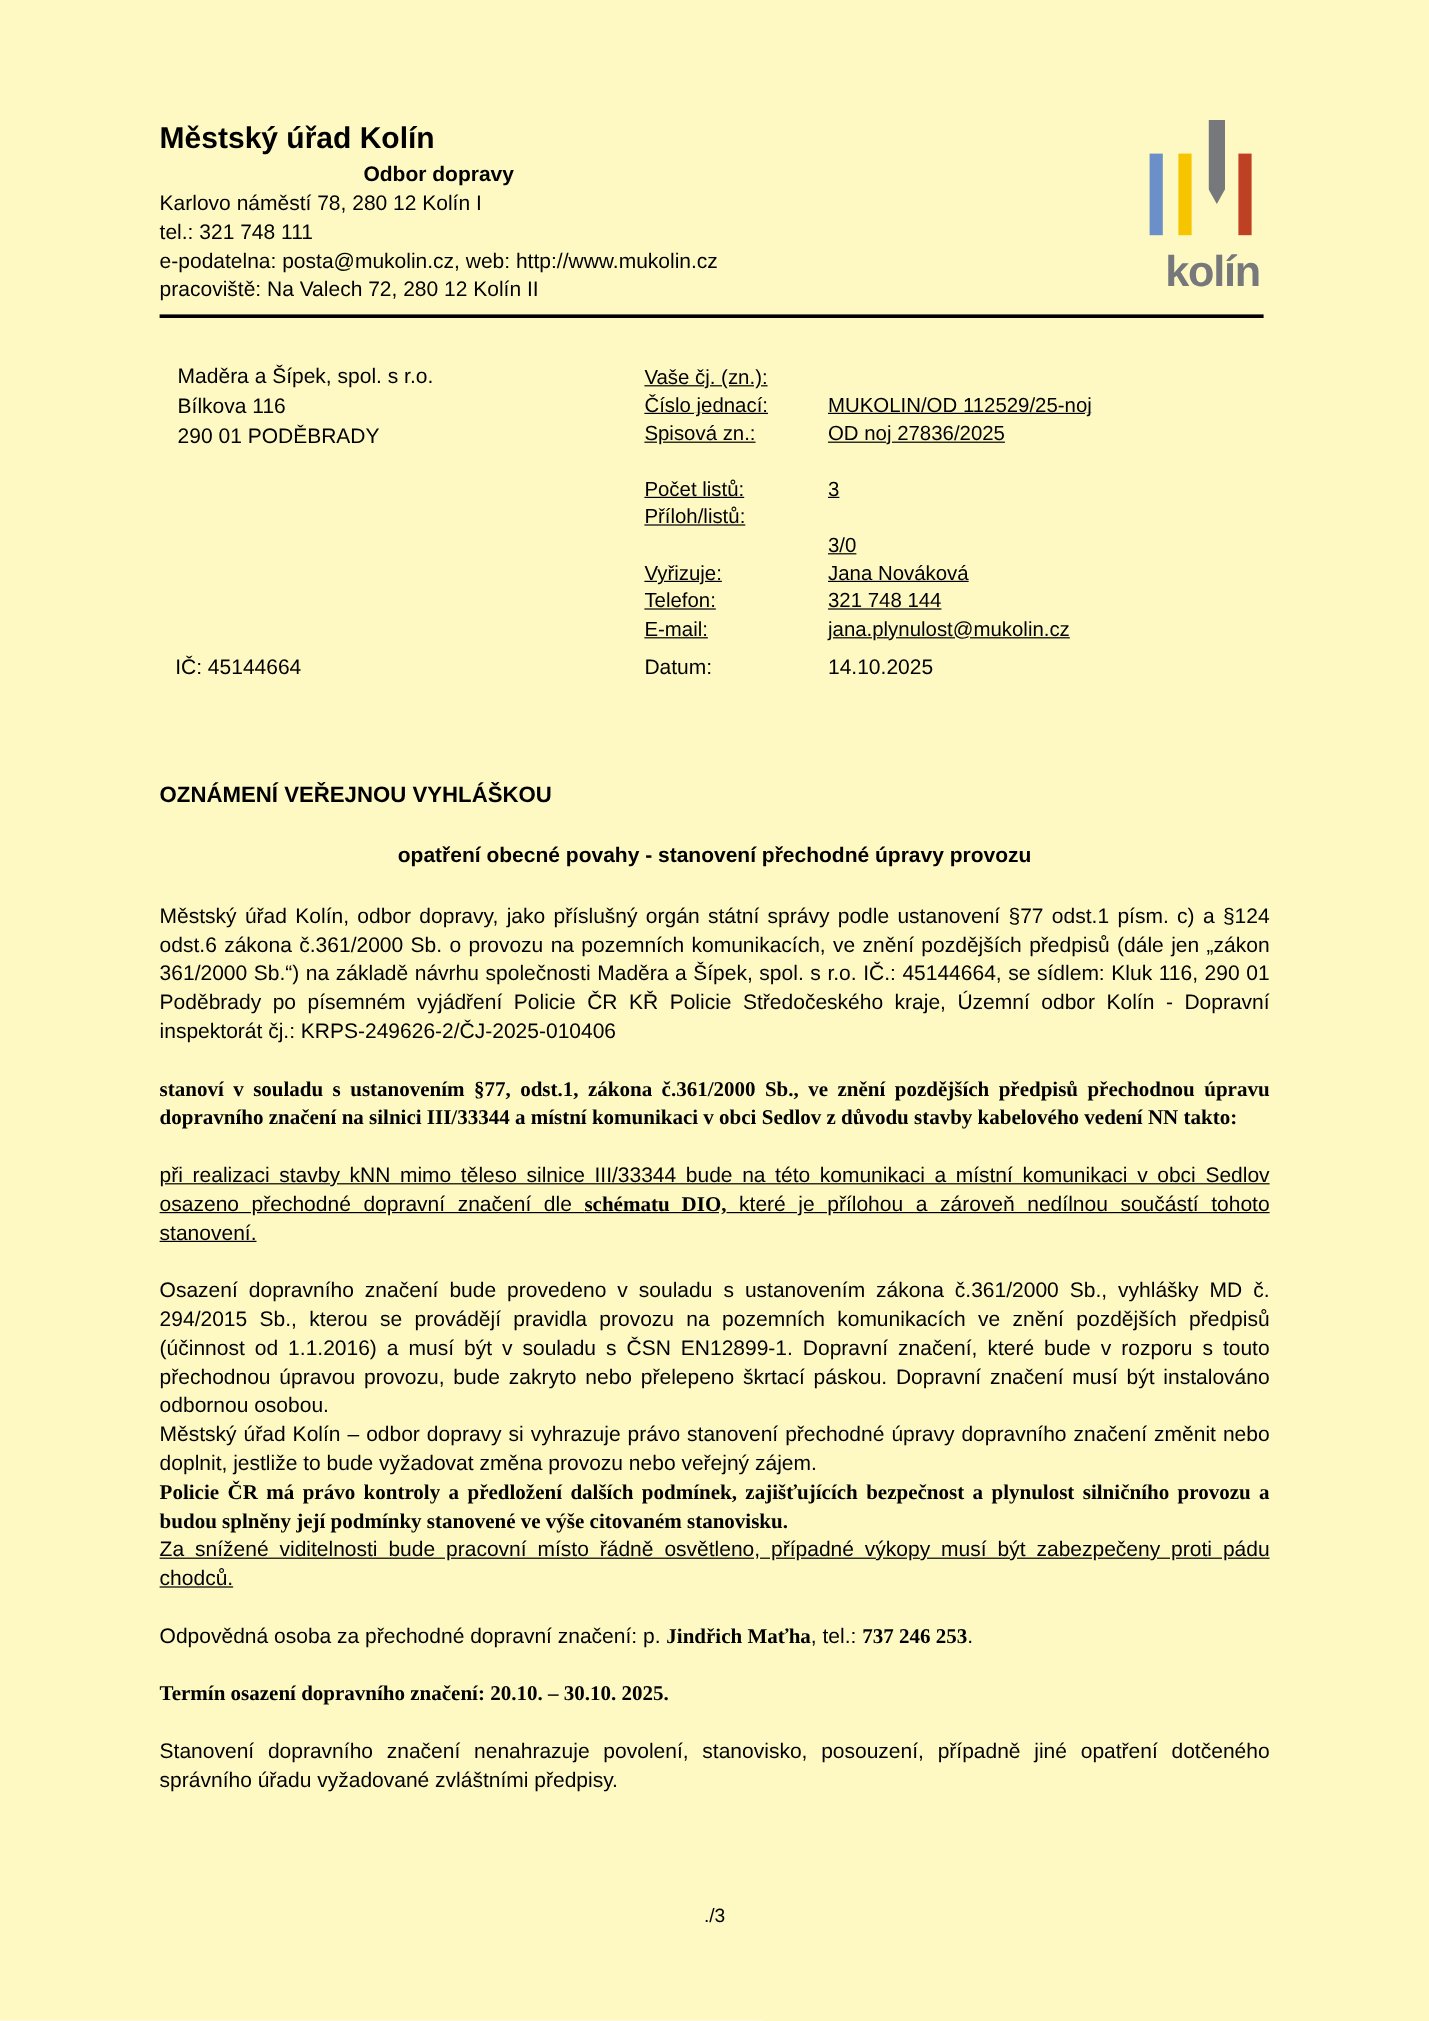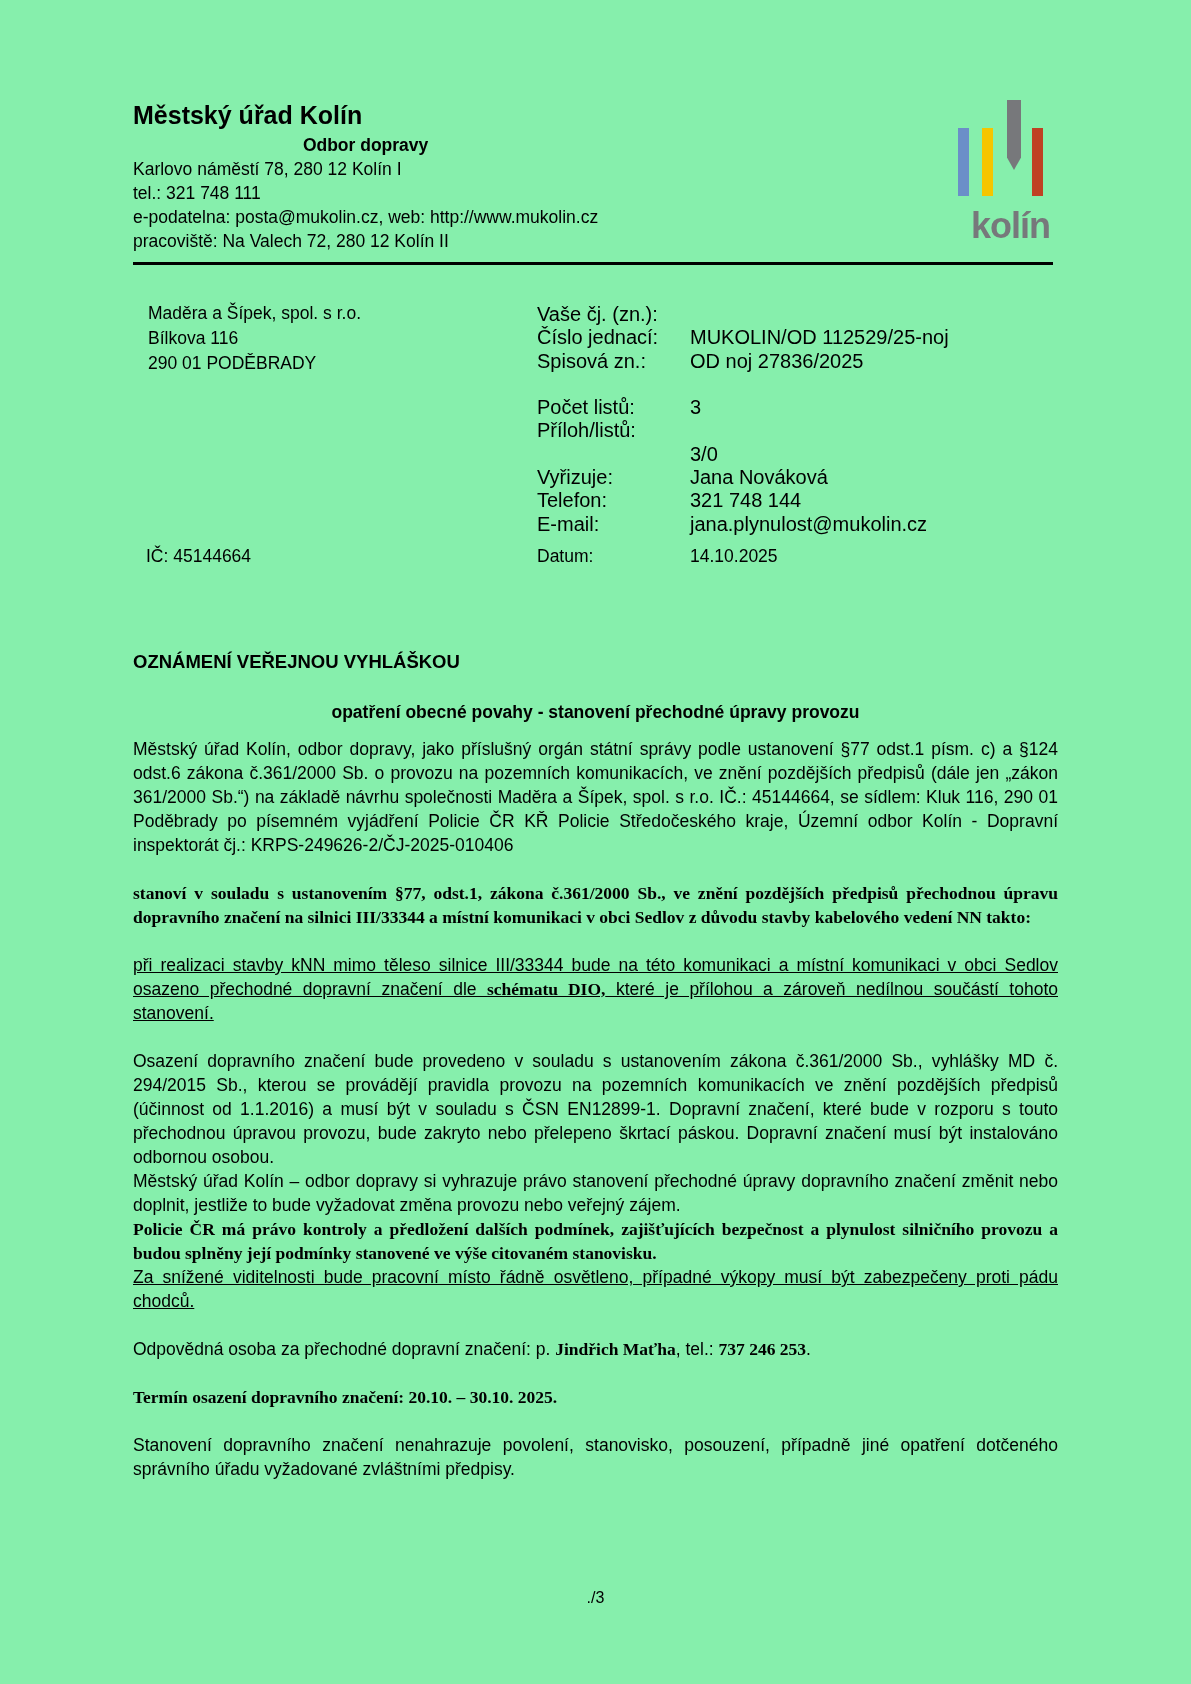--- a/index.html
+++ b/index.html
@@ -1,19 +1,19 @@
 <!DOCTYPE html>
 <html><head>
 <meta charset="utf-8">
 <style>
   * { margin:0; padding:0; box-sizing:border-box; }
   html,body { background:#ffffff; }
   .page {
     position:relative; width:1191px; height:1684px; margin:0 auto;
-    background:#86efac; color:#000;
+    background:#fef9c3; color:#000;
     font-family:"Liberation Sans", sans-serif; overflow:hidden;
   }
   
   .letterhead { position:absolute; left:133px; top:100px; }
   .office-name { font-size:25px; font-weight:bold; line-height:30px; margin-bottom:3px; }
   .lh-line { font-size:17.5px; line-height:24px; }
   .dept { font-weight:bold;text-align:center; }
   
   .logo { position:absolute; left:955px; top:95px; width:95px; }
   .logo-bars { position:relative; height:101px; }
@@ -23,33 +23,33 @@
   .lbar-gray   { left:52px; top:5px;  width:14px; height:70px; background:#77787b;
                  clip-path:polygon(0 0,100% 0,100% 82%,50% 100%,0 82%); }
   .lbar-red    { left:77px; top:33px; width:11px; height:68px; background:#bf4123; }
   .logo-word { margin-top:13px; text-align:right; font-size:36px; font-weight:bold;
                color:#77787b; letter-spacing:-1px; line-height:34px; }
   
   .rule { position:absolute; left:133px; top:262px; width:920px; height:3px; background:#000; }
   
   .recipient { position:absolute; left:148px; top:301px; font-size:17.5px; line-height:25px; }
   
-  .refblock { position:absolute; left:537px; top:303px; font-size:20px; }
+  .refblock { position:absolute; left:537px; top:303px; font-size:17px;text-decoration:underline; }
   .refrow { display:flex; min-height:23.3px; line-height:23.3px; }
   .reflabel { width:153px; flex:0 0 153px; }
   .refvalue { flex:1; white-space:nowrap; }
   
   .ic        { position:absolute; left:146px; top:546px; font-size:17.5px; }
   .datelabel { position:absolute; left:537px; top:546px; font-size:17.5px; }
   .datevalue { position:absolute; left:690px; top:546px; font-size:17.5px; }
   
   .content { position:absolute; left:133px; top:650px; width:925px;
              font-size:17.5px; line-height:24px; }
   .title    { text-align:left; font-weight:bold; font-size:18.5px; margin-bottom:26px; }
-  .subtitle { text-align:center; font-weight:bold; font-size:17.5px; margin-bottom:13px; }
+  .subtitle { text-align:center; font-weight:bold; font-size:17.5px; margin-bottom:27px; }
   p.para  { text-align:justify; margin:0 0 24px 0; }
   p.tight { text-align:justify; margin:0; }
   .bold { font-weight:bold;font-family:Liberation Serif, serif; }
   .u { text-decoration:underline; }
   
   .footer { position:absolute; left:0; top:1589px; width:100%;
             text-align:center; font-size:16px; }
 </style>
 </head>
 <body>

